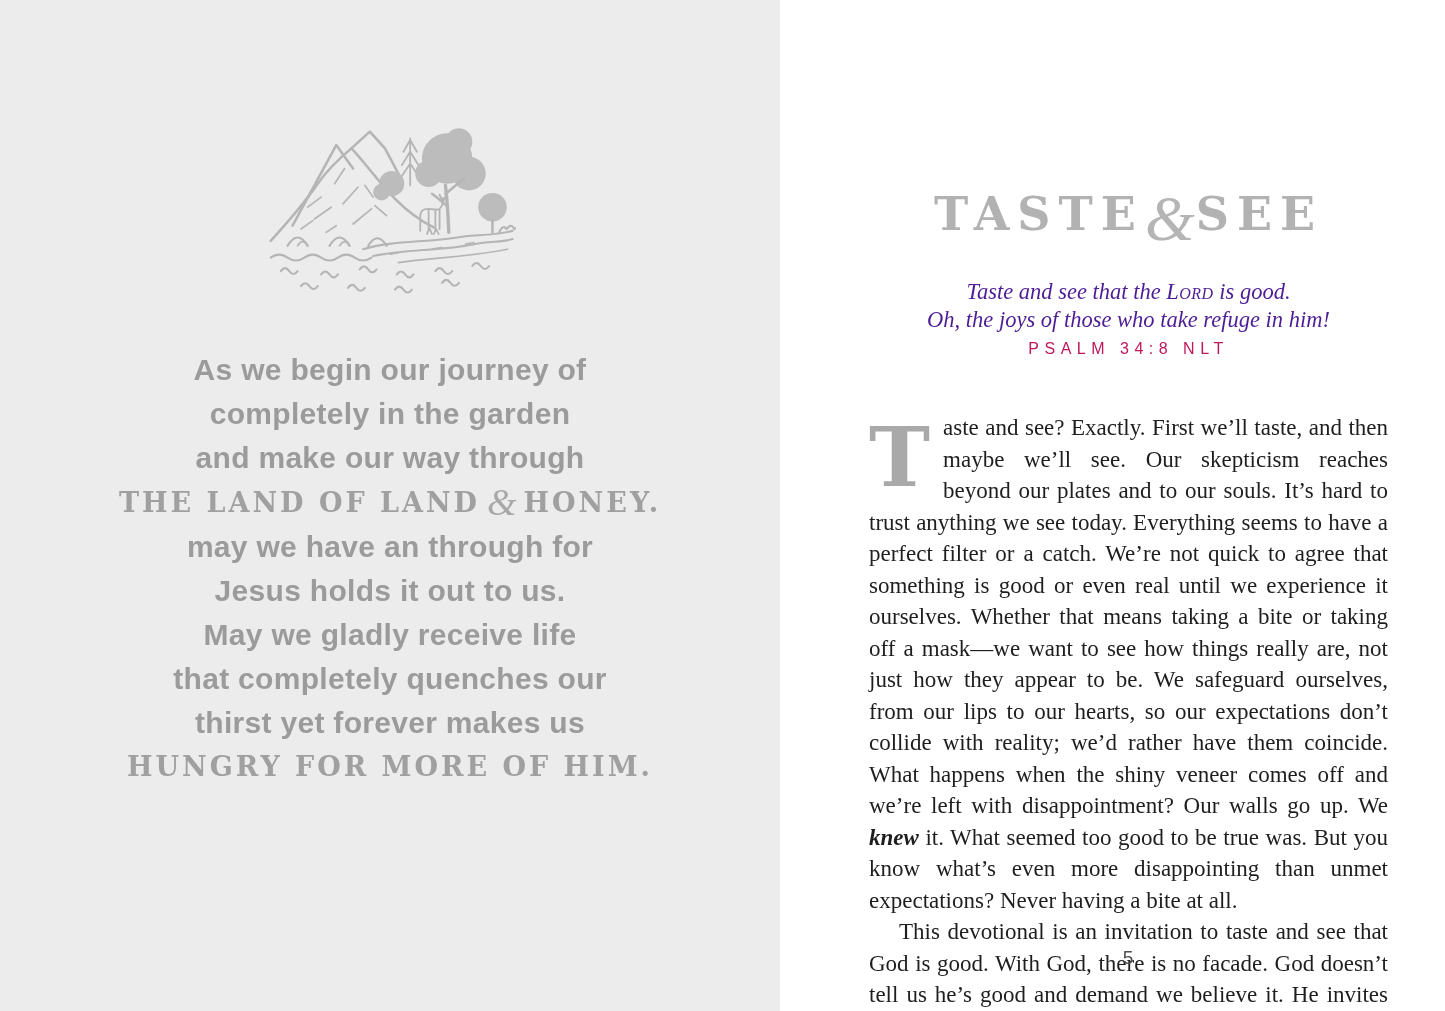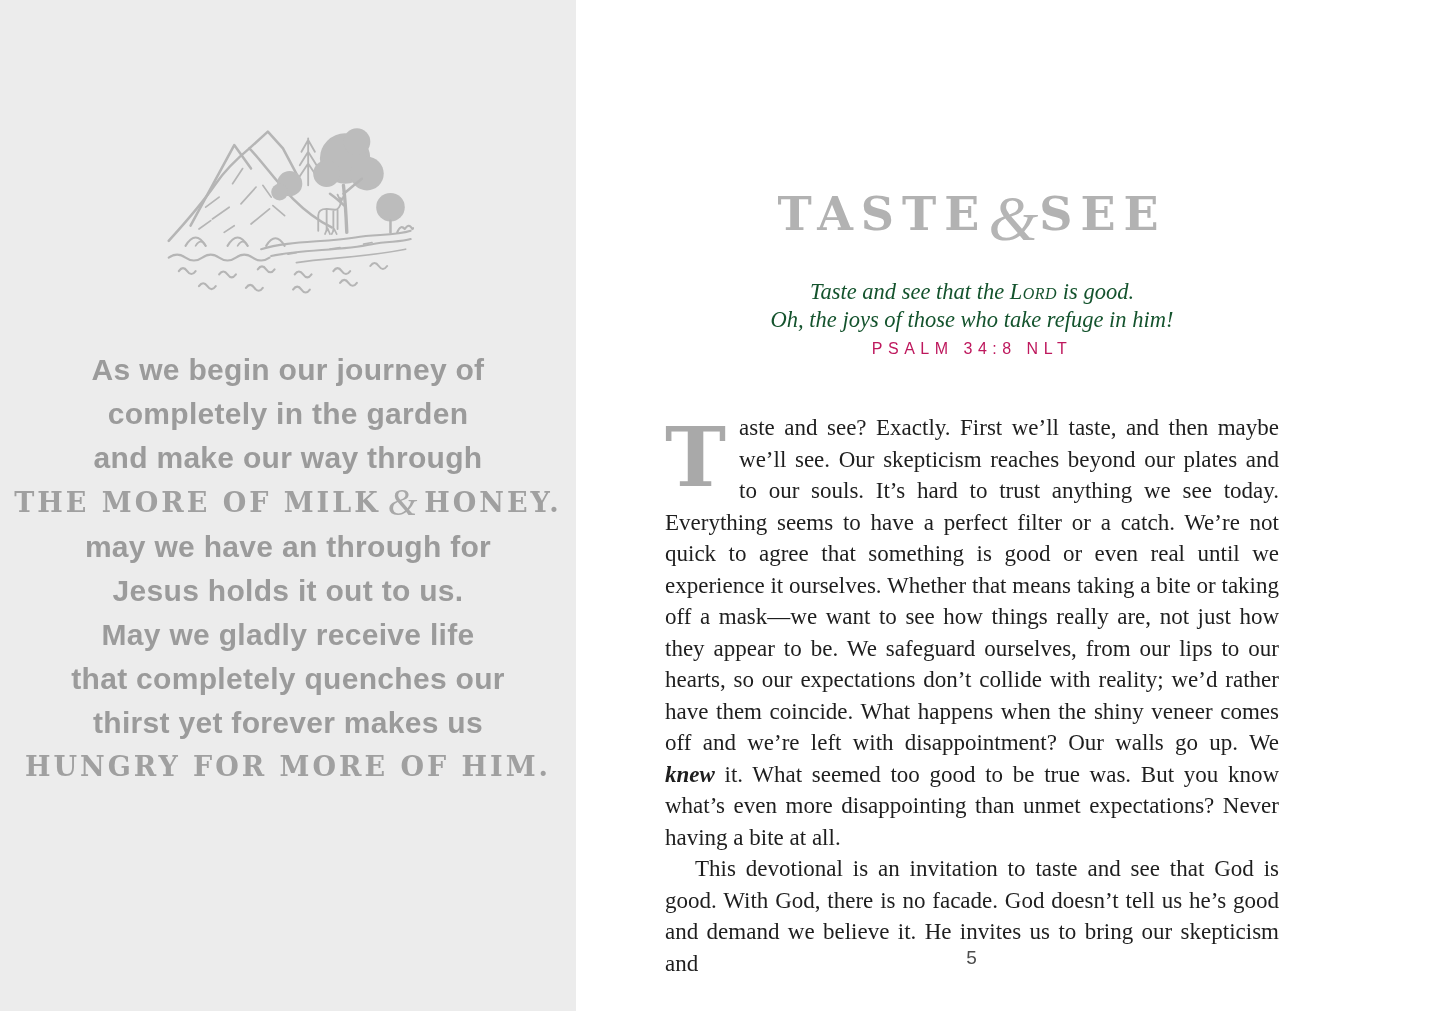--- a/index.html
+++ b/index.html
@@ -4,21 +4,21 @@
 <style>
   html,body{margin:0;padding:0;}
   body{background:#999;}
   .spread{
     width:1445px;height:1011px;display:flex;overflow:hidden;
     background:#ffffff;margin:0 auto;
     font-family:"Liberation Serif",serif;
   }
   
   .page-left{
-    width:576px;box-sizing:border-box;background:#ececec;
+    width:780px;box-sizing:border-box;background:#ececec;
     text-align:center;padding-top:104px;flex-shrink:0;
   }
   .illustration{display:inline-block;}
   .dedication{margin-top:42px;}
   .ded-line{
     font-family:"Liberation Sans",sans-serif;font-weight:bold;
     font-size:30px;line-height:44px;color:#9b9b9b;letter-spacing:.3px;
   }
   .ded-line.slab{
     font-family:"DejaVu Serif",serif;font-weight:bold;
@@ -36,21 +36,21 @@
   .chapter-title{
     margin:184px 0 0;font-family:"DejaVu Serif",serif;font-weight:bold;
     font-size:46px;letter-spacing:8px;color:#b2b2b2;line-height:1.1;white-space:nowrap;
   }
   .title-amp{
     font-family:"Liberation Serif",serif;font-style:italic;font-weight:400;
     font-size:64px;letter-spacing:0;color:#b5b5b5;vertical-align:-10px;margin:0 1px;
   }
   .scripture{
     margin-top:24px;font-family:"Liberation Serif",serif;font-style:italic;
-    font-size:22.5px;line-height:28px;color:#14532d;
+    font-size:22.5px;line-height:28px;color:#4c1d95;
   }
   .smallcaps{font-variant:small-caps;letter-spacing:.5px;}
   .scripture-ref{
     margin-top:6px;font-family:"Liberation Sans",sans-serif;
     font-size:16px;letter-spacing:5.5px;color:#be185d;
   }
   .body-text{
     margin-top:54px;text-align:justify;font-size:23px;line-height:31.5px;
     color:#1e1e1e;font-family:"Liberation Serif",serif;
   }
@@ -137,21 +137,21 @@
       <path class="ink" stroke-width="2.5" d="M44 216 q5 -7 10 0 q5 7 10 0"></path>
       <path class="ink" stroke-width="2.5" d="M100 218 q5 -7 10 0 q5 7 10 0"></path>
       <path class="ink" stroke-width="2.5" d="M156 220 q5 -7 10 0 q5 7 10 0"></path>
       <path class="ink" stroke-width="2.5" d="M212 212 q5 -7 10 0 q5 7 10 0"></path>
     </svg>
 
     <div class="dedication">
       <div class="ded-line">As we begin our journey of</div>
       <div class="ded-line">completely in the garden</div>
       <div class="ded-line">and make our way through</div>
-      <div class="ded-line slab"><span>THE MORE OF MILK</span><span class="script-amp">&amp;</span><span>HONEY.</span></div>
+      <div class="ded-line slab"><span>THE LAND OF LAND</span><span class="script-amp">&amp;</span><span>HONEY.</span></div>
       <div class="ded-line">may we have an through for</div>
       <div class="ded-line">Jesus holds it out to us.</div>
       <div class="ded-line">May we gladly receive life</div>
       <div class="ded-line">that completely quenches our</div>
       <div class="ded-line">thirst yet forever makes us</div>
       <div class="ded-line slab">HUNGRY FOR MORE OF HIM.</div>
     </div>
   </div>
 
   <div class="page page-right">

